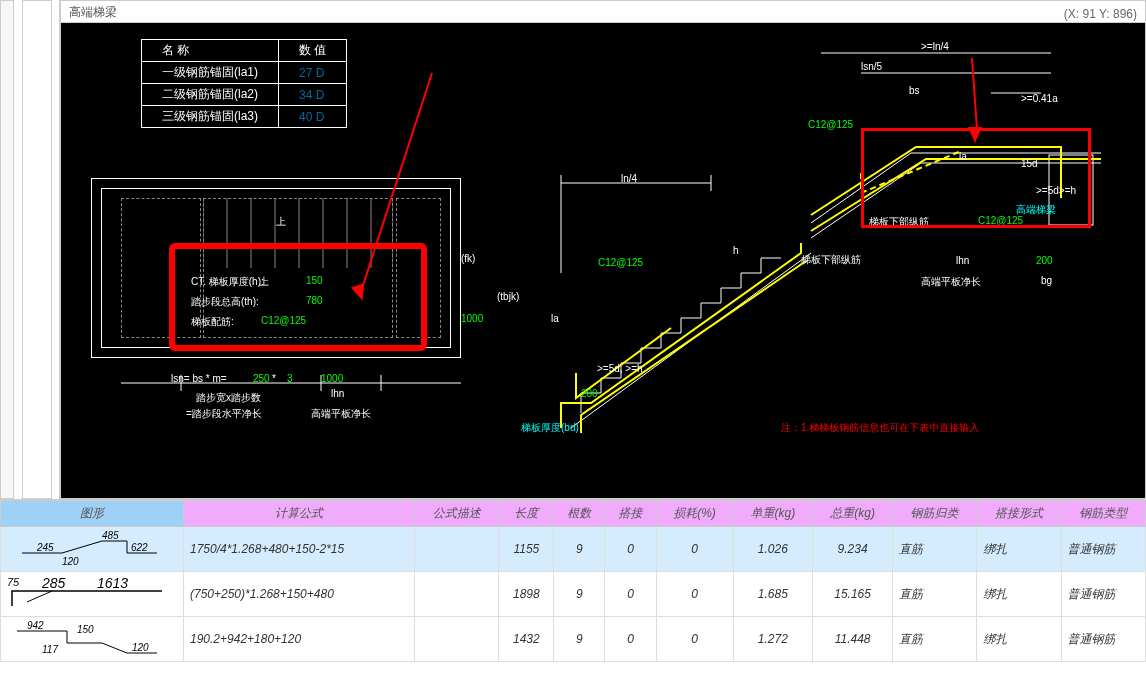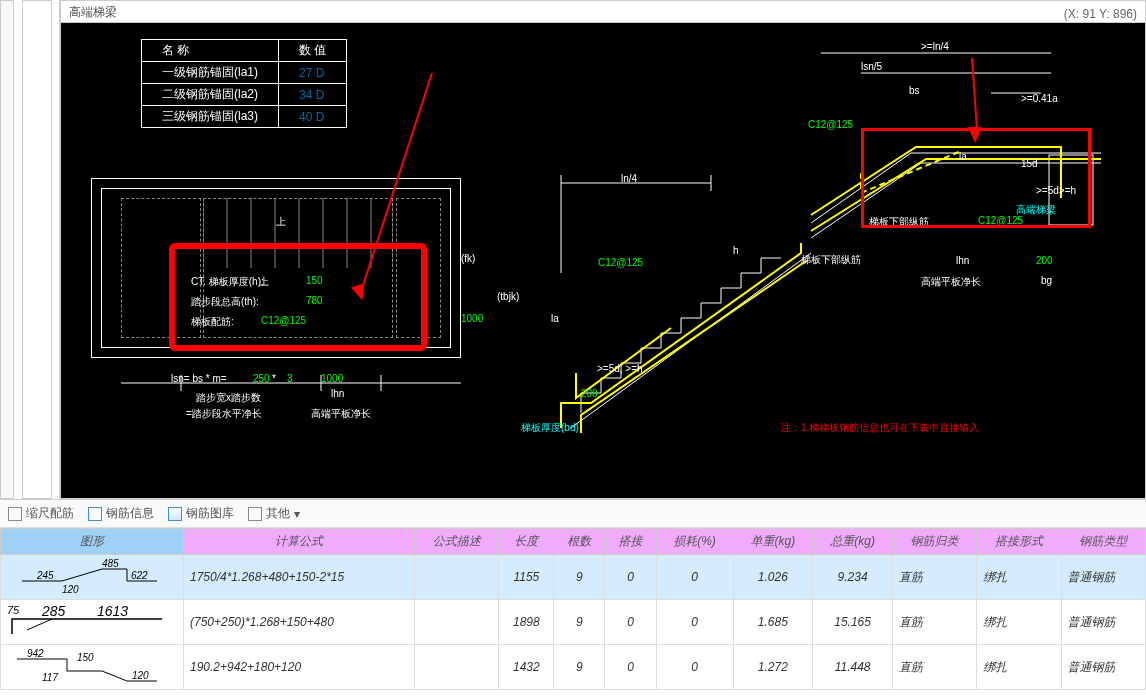--- a/index.html
+++ b/index.html
@@ -204,39 +204,20 @@
       <span class="txt red" style="left:720px; top:398px;">注：1.梯梯板钢筋信息也可在下表中直接输入</span>
 
       <div class="redbox" style="left:800px; top:105px; width:230px; height:100px; border-width:3px; border-radius:0;"></div>
       <div class="redline" style="left:910px; top:35px; height:75px; transform:rotate(-4deg);"></div>
       <div class="arrowhead" style="left:907px; top:104px;"></div>
 
     </div>
   </div>
 </div>
 
-<div class="toolbar">
-  <span class="btn">
-    <span class="ico ico-ruler"></span>
-    <span>缩尺配筋</span>
-  </span>
-  <span class="btn">
-    <span class="ico ico-page"></span>
-    <span>钢筋信息</span>
-  </span>
-  <span class="btn">
-    <span class="ico ico-lib"></span>
-    <span>钢筋图库</span>
-  </span>
-  <span class="btn">
-    <span class="ico ico-other"></span>
-    <span>其他</span>
-    <span>▾</span>
-  </span>
-</div>
 
 <div class="grid">
   <table class="res">
     <thead>
       <tr>
         <th class="sel">图形</th>
         <th>计算公式</th>
         <th>公式描述</th>
         <th>长度</th>
         <th>根数</th>

